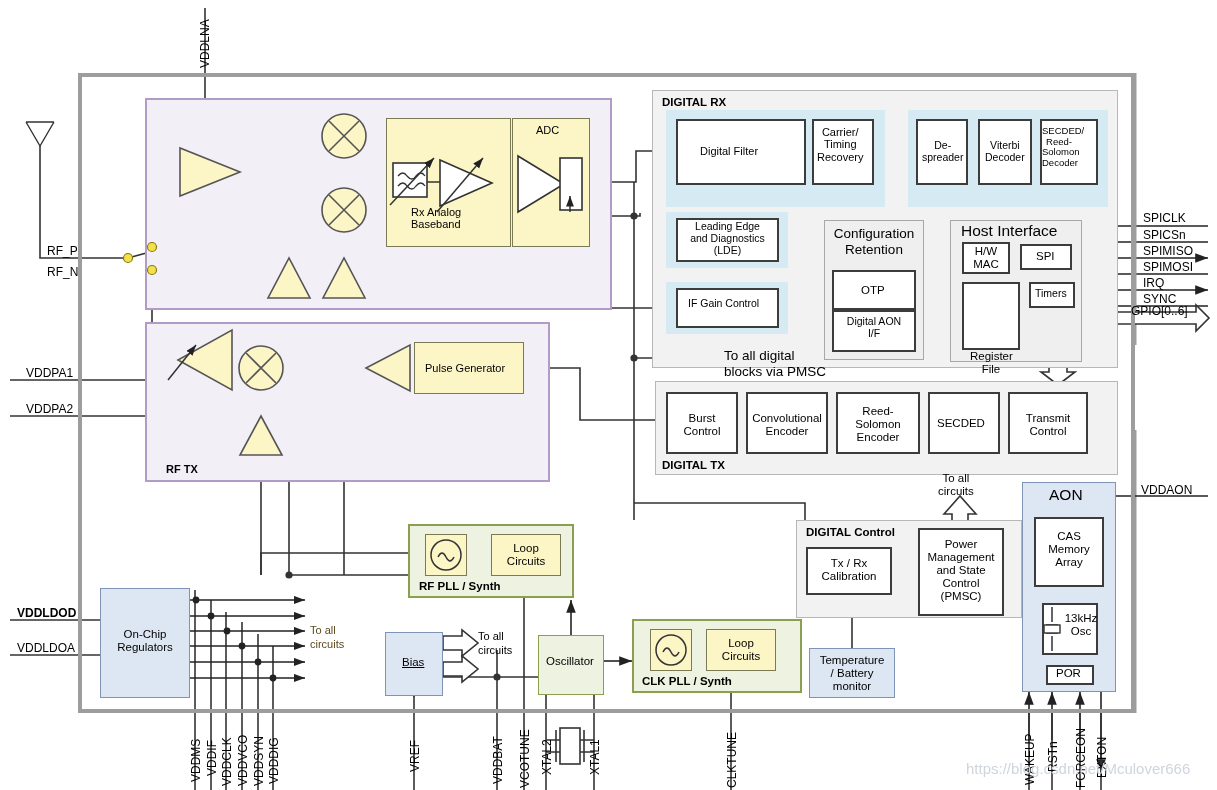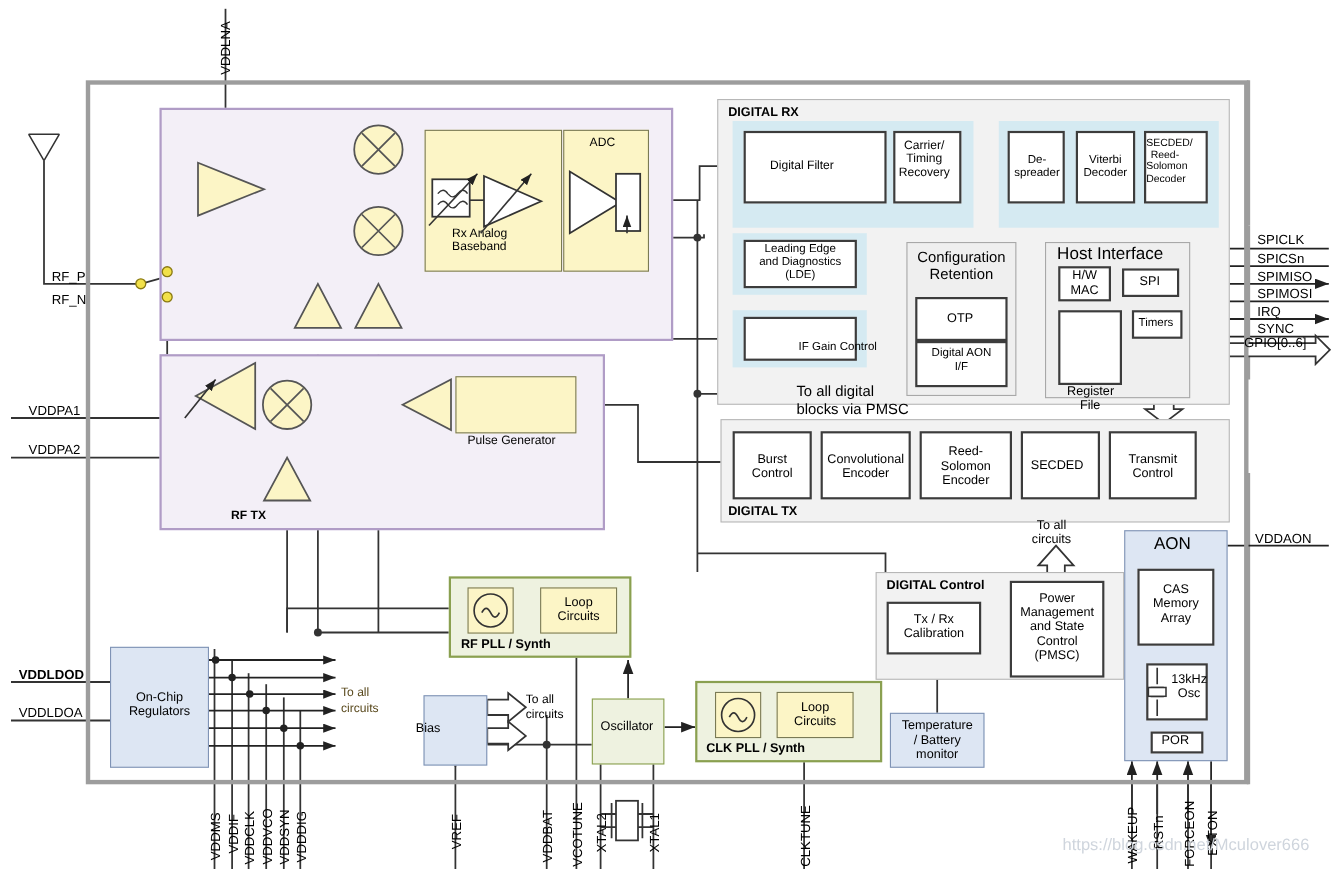--- a/index.html
+++ b/index.html
@@ -245,37 +245,37 @@
 
   <div class="node yellowbox" style="left:512px;top:118px;width:78px;height:129px;"></div>
   <div class="lbl s12" style="left:536px;top:124px;">ADC</div>
   <svg class="layer">
     <polygon points="518,156 518,212 564,184" fill="#ffffff" stroke="#333" stroke-width="1.6"></polygon>
     <rect x="560" y="158" width="22" height="52" fill="#ffffff" stroke="#333" stroke-width="1.6"></rect>
     <path d="M570 212 L570 196" stroke="#333" stroke-width="1.5" marker-end="url(#ahs)"></path>
   </svg>
 
   <div class="node rfgroup" style="left:145px;top:322px;width:405px;height:160px;"></div>
-  <div class="lbl s12 bold" style="left:166px;top:463px;margin-left:44px;">RF TX</div>
+  <div class="lbl s12 bold" style="left:166px;top:463px;">RF TX</div>
 
   <svg class="layer">
 
     <polygon points="232,330 232,390 178,360" fill="#fcf5c6" stroke="#555" stroke-width="1.6"></polygon>
     <path d="M168 380 L196 345" stroke="#333" stroke-width="1.5" marker-end="url(#ahs)"></path>
 
     <circle cx="261" cy="368" r="22" fill="#fcf5c6" stroke="#555" stroke-width="1.6"></circle>
     <path d="M246 353 L276 383 M276 353 L246 383" stroke="#555" stroke-width="1.6"></path>
 
     <polygon points="240,455 282,455 261,416" fill="#fcf5c6" stroke="#555" stroke-width="1.6"></polygon>
 
     <polygon points="410,345 410,391 366,368" fill="#fcf5c6" stroke="#555" stroke-width="1.6"></polygon>
   </svg>
 
   <div class="node yellowbox" style="left:414px;top:342px;width:110px;height:52px;"></div>
-  <div class="lbl s12" style="left:425px;top:362px;margin-top:33px;">Pulse Generator</div>
+  <div class="lbl s12" style="left:425px;top:362px;">Pulse Generator</div>
 
   <div class="node digi-gray" style="left:652px;top:90px;width:466px;height:278px;"></div>
   <div class="lbl s11 bold" style="left:662px;top:96px;">DIGITAL RX</div>
 
   <div class="node lightblue" style="left:666px;top:110px;width:219px;height:97px;"></div>
   <div class="node lightblue" style="left:908px;top:110px;width:200px;height:97px;"></div>
 
   <div class="node plainbox" style="left:676px;top:119px;width:130px;height:66px;"></div>
   <div class="lbl s12" style="left:700px;top:145px;">Digital Filter</div>
 
@@ -299,21 +299,21 @@
 Decoder</div>
 
   <div class="node lightblue" style="left:666px;top:212px;width:122px;height:56px;"></div>
   <div class="node plainbox" style="left:676px;top:218px;width:103px;height:44px;"></div>
   <div class="lbl s10" style="left:680px;top:221px;white-space:pre;text-align:center;width:95px;">Leading Edge
 and Diagnostics
 (LDE)</div>
 
   <div class="node lightblue" style="left:666px;top:282px;width:122px;height:52px;"></div>
   <div class="node plainbox" style="left:676px;top:288px;width:103px;height:40px;"></div>
-  <div class="lbl s10" style="left:688px;top:310px;margin-left:38px;">IF Gain Control</div>
+  <div class="lbl s10" style="left:688px;top:298px;">IF Gain Control</div>
 
   <div class="node graysub" style="left:824px;top:220px;width:100px;height:140px;"></div>
   <div class="lbl s13" style="left:831px;top:226px;white-space:pre;text-align:center;width:86px;line-height:1.15;">Configuration
 Retention</div>
   <div class="node plainbox" style="left:832px;top:270px;width:84px;height:40px;"></div>
   <div class="lbl s11" style="left:861px;top:284px;">OTP</div>
   <div class="node plainbox" style="left:832px;top:310px;width:84px;height:42px;"></div>
   <div class="lbl s10" style="left:838px;top:316px;white-space:pre;text-align:center;width:72px;">Digital AON
 I/F</div>
 
@@ -419,21 +419,21 @@
   <div class="node greenbox" style="left:538px;top:635px;width:66px;height:60px;border-width:1px;"></div>
   <div class="lbl s11" style="left:546px;top:655px;">Oscillator</div>
 
   <div class="node bluebox" style="left:100px;top:588px;width:90px;height:110px;"></div>
   <div class="lbl s11" style="left:113px;top:628px;white-space:pre;text-align:center;width:64px;">On-Chip
 Regulators</div>
   <div class="lbl s12" style="left:310px;top:624px;white-space:pre;line-height:1.25;color:#5a4a1e;">To all
 circuits</div>
 
   <div class="node bluebox" style="left:385px;top:632px;width:58px;height:64px;"></div>
-  <div class="lbl s11" style="left:378px;top:656px;">Bias</div>
+  <div class="lbl s11" style="left:402px;top:656px;text-decoration:underline;">Bias</div>
   <div class="lbl s12" style="left:478px;top:630px;white-space:pre;line-height:1.25;">To all
 circuits</div>
 
   <div class="lbl pinlabel" style="left:47px;top:245px;">RF_P</div>
   <div class="lbl pinlabel" style="left:47px;top:266px;">RF_N</div>
   <div class="lbl pinlabel" style="left:26px;top:367px;">VDDPA1</div>
   <div class="lbl pinlabel" style="left:26px;top:403px;">VDDPA2</div>
   <div class="lbl pinlabel" style="left:17px;top:607px;font-weight:bold;">VDDLDOD</div>
   <div class="lbl pinlabel" style="left:17px;top:642px;">VDDLDOA</div>
 

